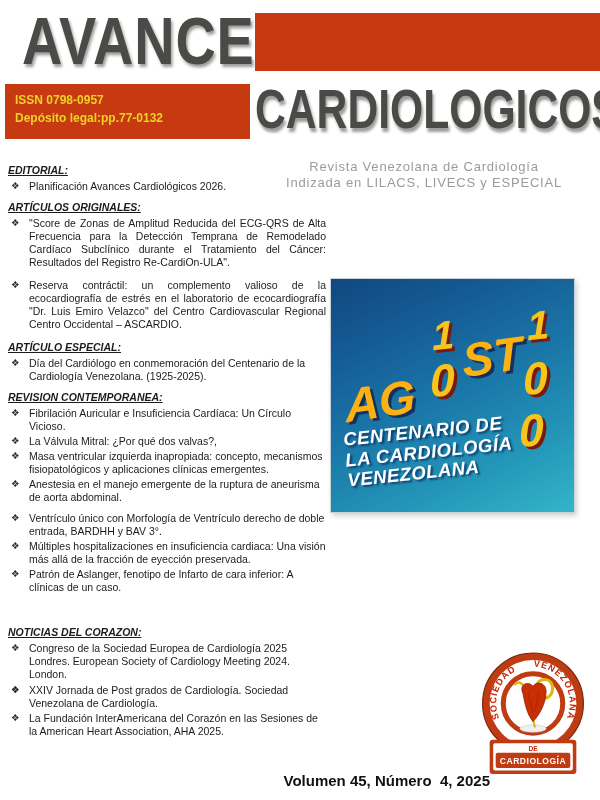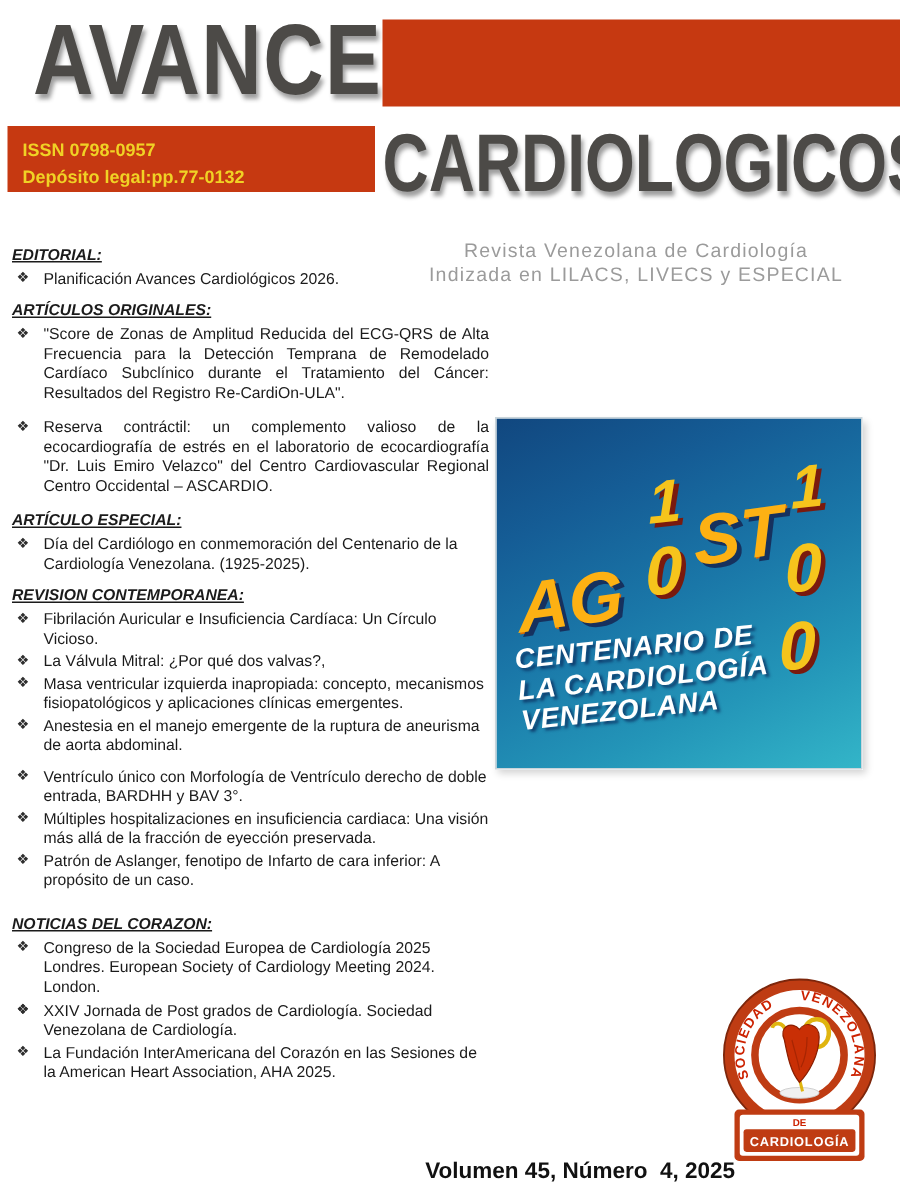--- a/index.html
+++ b/index.html
@@ -10,40 +10,40 @@
   
   .title-avances {
     position:absolute; left:22px; top:2px;
     font-size:62px; font-weight:bold; color:#4c4a47;
     letter-spacing:1px; transform:scale(0.9,1.08); transform-origin:left top;
     text-shadow:2px 3px 3px rgba(40,40,40,0.45);
     white-space:nowrap;
   }
   .red-block-top { position:absolute; left:255px; top:13px; width:345px; height:58px; background:#c63911; }
   .issn-banner {
-    position:absolute; left:5px; top:84px; width:245px; height:44px; background:#c63911;
+    position:absolute; left:5px; top:84px; width:245px; height:55px; background:#c63911;
     color:#f0d225; font-weight:bold; font-size:12px; line-height:1.5; padding:7px 0 0 10px;
   }
   .title-cardio {
     position:absolute; left:255px; top:78px;
     font-size:52px; font-weight:bold; color:#4c4a47;
     transform:scale(0.82,1.05); transform-origin:left top;
     text-shadow:2px 3px 3px rgba(40,40,40,0.45);
     white-space:nowrap;
   }
   .tagline {
     position:absolute; left:250px; top:159px; width:348px;
     text-align:center; color:#9b9b9b; font-size:13px; letter-spacing:0.8px; line-height:1.2;
   }
 
   
   .toc { position:absolute; left:8px; top:164px; width:318px; color:#1b1b1b; font-size:10.5px; line-height:1.24; }
   .toc-section { margin-top:8px; }
   .toc-section:first-child { margin-top:0; }
-  .toc-section.big-gap { margin-top:16px; }
+  .toc-section.big-gap { margin-top:32px; }
   .toc-title { font-weight:bold; text-decoration:underline; margin-bottom:3px;font-style:italic; }
   .toc-item { position:relative; padding-left:21px; margin-bottom:2px; }
   .toc-section.wide-items .toc-item { margin-bottom:10px; }
   .toc-section.justify .item-text { text-align:justify; display:block; }
   .bullet { position:absolute; left:3px; top:0; font-size:9.5px; color:#2e2e2e; }
 
   
   .poster {
     position:absolute; left:330px; top:278px; width:245px; height:235px;
     background:linear-gradient(155deg,#11477f 0%,#155d96 25%,#1a77a8 50%,#2395b8 75%,#33b5c8 100%);
@@ -124,21 +124,21 @@
       <div class="toc-section">
         <div class="toc-title">REVISION CONTEMPORANEA:</div>
         <div class="toc-item"><span class="bullet">❖</span><span class="item-text">Fibrilación Auricular e Insuficiencia Cardíaca: Un Círculo Vicioso.</span></div>
         <div class="toc-item"><span class="bullet">❖</span><span class="item-text">La Válvula Mitral: ¿Por qué dos valvas?,</span></div>
         <div class="toc-item"><span class="bullet">❖</span><span class="item-text">Masa ventricular izquierda inapropiada: concepto, mecanismos fisiopatológicos y aplicaciones clínicas emergentes.</span></div>
         <div class="toc-item"><span class="bullet">❖</span><span class="item-text">Anestesia en el manejo emergente de la ruptura de aneurisma de aorta abdominal.</span></div>
       </div>
       <div class="toc-section">
         <div class="toc-item"><span class="bullet">❖</span><span class="item-text">Ventrículo único con Morfología de Ventrículo derecho de doble entrada, BARDHH y BAV 3°.</span></div>
         <div class="toc-item"><span class="bullet">❖</span><span class="item-text">Múltiples hospitalizaciones en insuficiencia cardiaca: Una visión más allá de la fracción de eyección preservada.</span></div>
-        <div class="toc-item"><span class="bullet">❖</span><span class="item-text">Patrón de Aslanger, fenotipo de Infarto de cara inferior: A propósito de un caso.</span></div>
+        <div class="toc-item"><span class="bullet">❖</span><span class="item-text">Patrón de Aslanger, fenotipo de Infarto de cara inferior: A clínicas de un caso.</span></div>
       </div>
       <div class="toc-section big-gap">
         <div class="toc-title">NOTICIAS DEL CORAZON:</div>
         <div class="toc-item"><span class="bullet">❖</span><span class="item-text">Congreso de la Sociedad Europea de Cardiología 2025 Londres. European Society of Cardiology Meeting 2024. London.</span></div>
         <div class="toc-item"><span class="bullet">❖</span></div>
         <div class="toc-item"><span class="bullet">❖</span><span class="item-text">XXIV Jornada de Post grados de Cardiología. Sociedad Venezolana de Cardiología.</span></div>
         <div class="toc-item"><span class="bullet">❖</span><span class="item-text">La Fundación InterAmericana del Corazón en las Sesiones de la American Heart Association, AHA 2025.</span></div>
       </div>
     </div>
 

